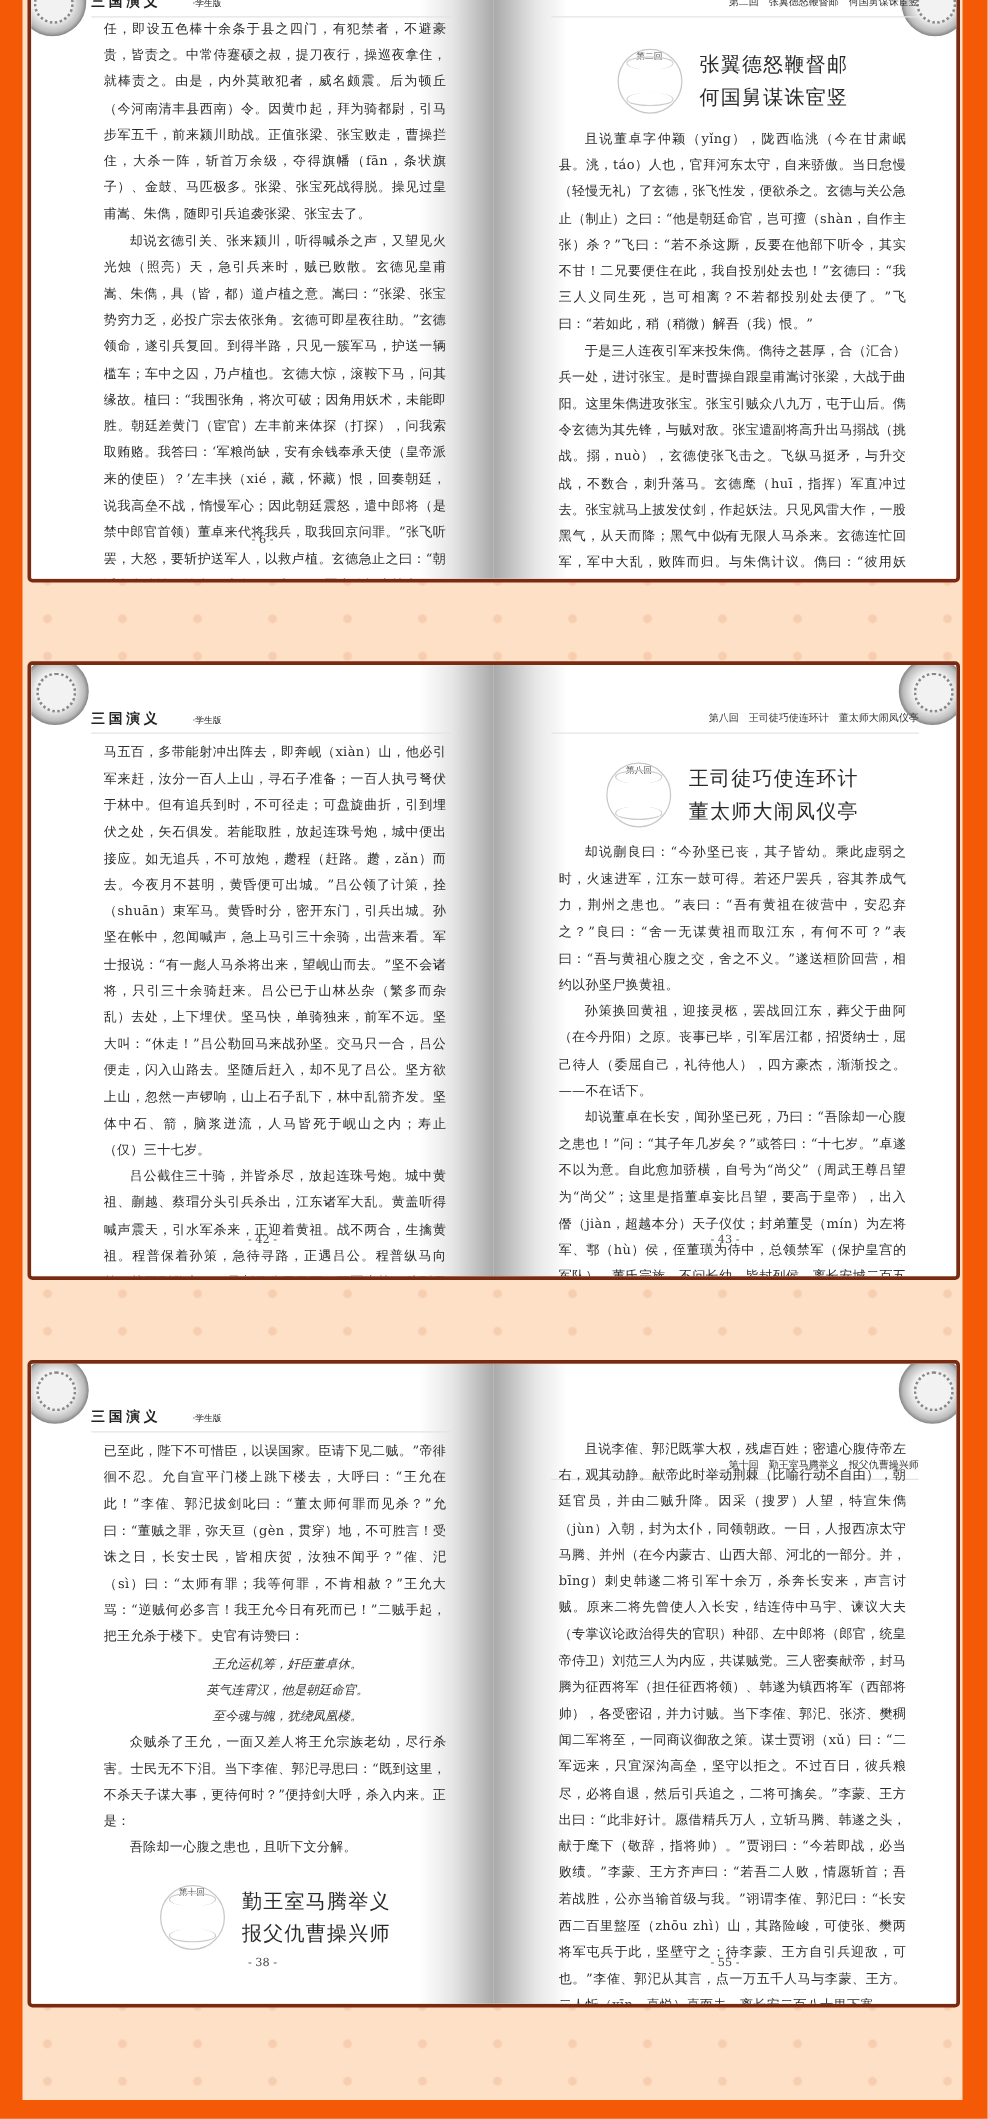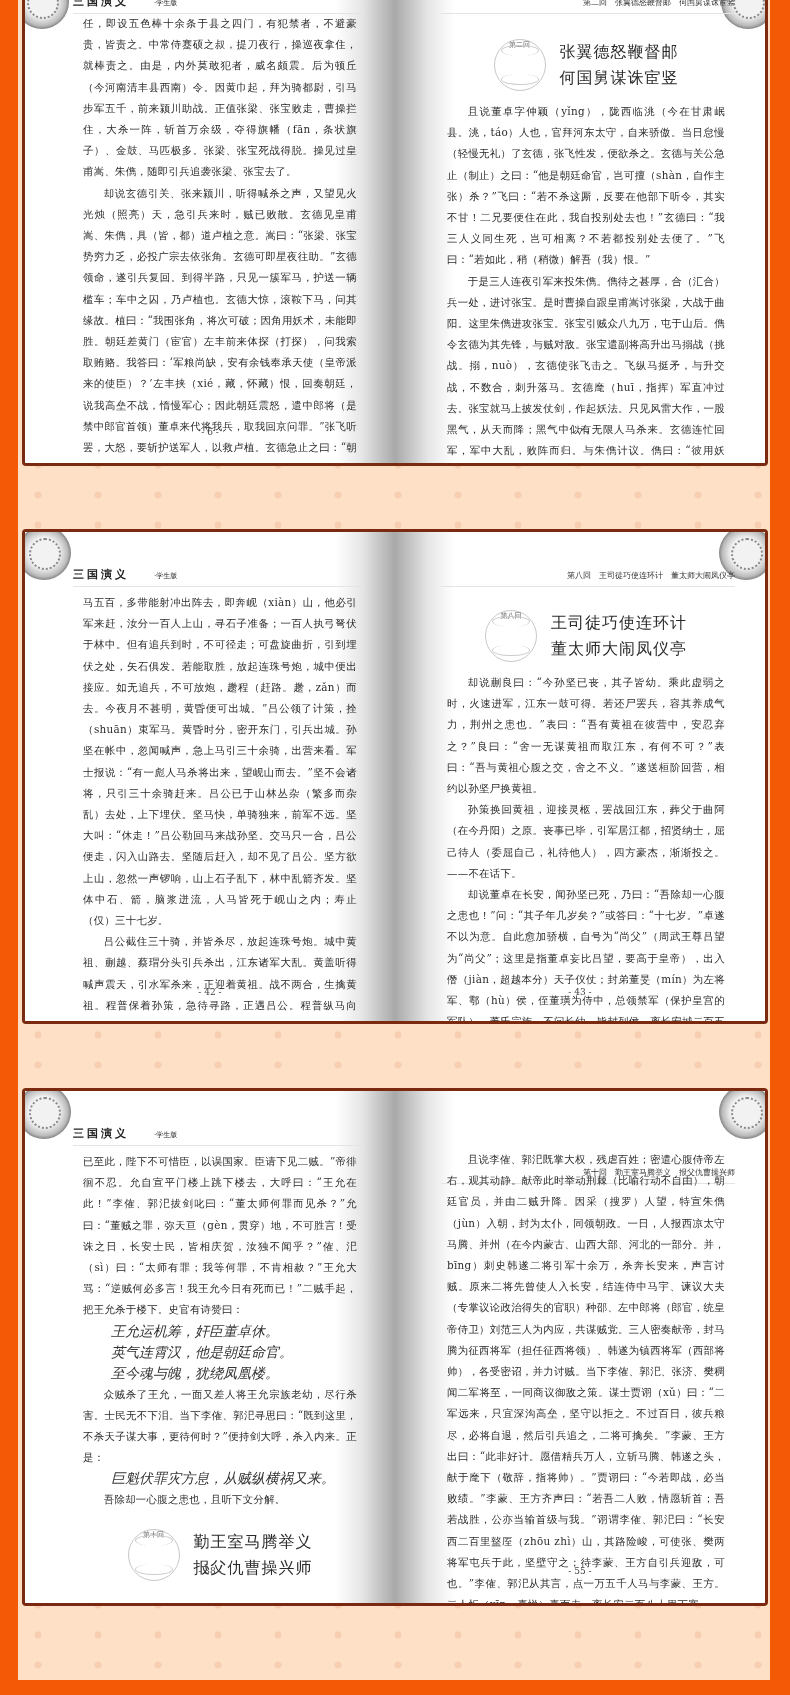--- a/index.html
+++ b/index.html
@@ -49,21 +49,21 @@
   }
   .seal::after {
     content: ""; position: absolute; left: 12px; top: 12px; width: 28px; height: 28px;
     border: 2px dotted #888; border-radius: 50%;
   }
   p.txt {
     margin: 0; font-size: 10.4px; line-height: 21.2px; color: #2b2b2b;
     text-align: justify; text-indent: 2em; letter-spacing: 0.3px;
   }
   p.txt.noindent { text-indent: 0; }
-  p.poem { margin: 0; font-size: 14px; line-height: 21px; color: #333; padding-left: 2em; font-style: italic; }
+  p.poem { margin: 0; font-size: 10px; line-height: 21px; color: #333; padding-left: 2em; font-style: italic; text-align: center; }
   .pageno { position: absolute; left: 0; right: 0; text-align: center; font-size: 9px; color: #444; }
   .chapter-title {
     display: flex; align-items: center; justify-content: center; gap: 14px; margin: 6px 0 10px 0;
   }
   .chap-emblem {
     width: 50px; height: 50px; border-radius: 50%; border: 1px solid #c8c8c8; position: relative;
     display: flex; justify-content: center; font-size: 7px; color: #555;
   }
   .chap-emblem::before, .chap-emblem::after {
     content: ""; position: absolute; left: 6px; right: 6px; height: 10px; border: 1px solid #ccc;
@@ -155,21 +155,20 @@
     <div class="seal" style="left:-8px;top:-6px;"></div>
     <div class="running-header" style="top:36px;">
       <span class="rh-book">三国演义</span><span class="rh-edition">·学生版</span>
     </div>
     <div class="content" style="top:60px;">
       <p class="txt noindent">已至此，陛下不可惜臣，以误国家。臣请下见二贼。”帝徘徊不忍。允自宣平门楼上跳下楼去，大呼曰：“王允在此！”李傕、郭汜拔剑叱曰：“董太师何罪而见杀？”允曰：“董贼之罪，弥天亘（gèn，贯穿）地，不可胜言！受诛之日，长安士民，皆相庆贺，汝独不闻乎？”傕、汜（sì）曰：“太师有罪；我等何罪，不肯相赦？”王允大骂：“逆贼何必多言！我王允今日有死而已！”二贼手起，把王允杀于楼下。史官有诗赞曰：</p>
       <p class="poem">王允运机筹，奸臣董卓休。</p>
       <p class="poem">英气连霄汉，他是朝廷命官。</p>
       <p class="poem">至今魂与魄，犹绕凤凰楼。</p>
       <p class="txt">众贼杀了王允，一面又差人将王允宗族老幼，尽行杀害。士民无不下泪。当下李傕、郭汜寻思曰：“既到这里，不杀天子谋大事，更待何时？”便持剑大呼，杀入内来。正是：</p>
-      <p class="poem">巨魁伏罪灾方息，从贼纵横祸又来。</p>
       <p class="txt">吾除却一心腹之患也，且听下文分解。</p>
       <div class="chapter-title" style="margin-top:18px;">
         <div class="chap-emblem">
             <span>第十回</span>
           </div>
         <div class="chap-lines">
           <div>勤王室马腾举义</div>
           <div>报父仇曹操兴师</div>
         </div>
       </div>

